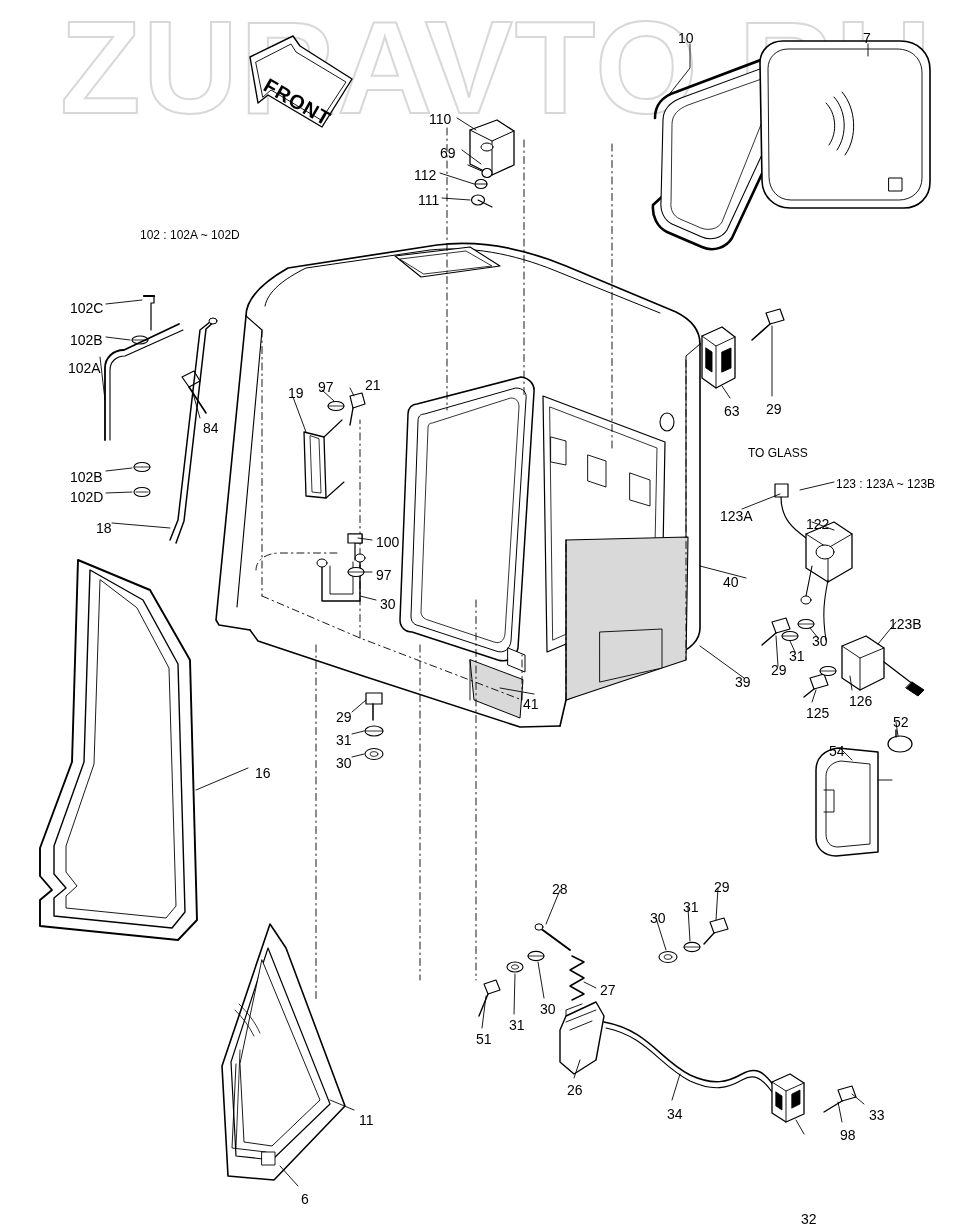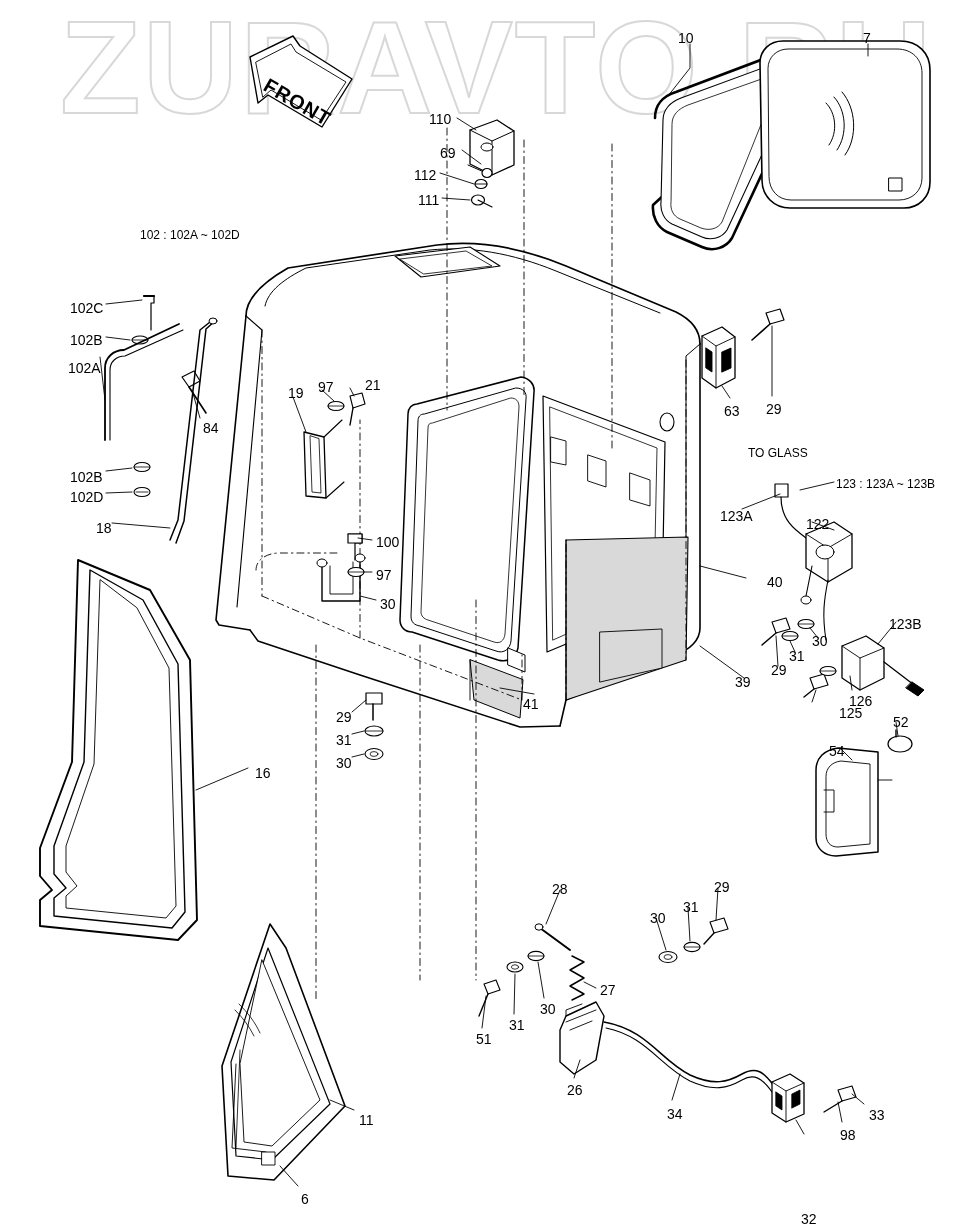--- a/index.html
+++ b/index.html
@@ -415,27 +415,27 @@
   <div class="callout" style="left:288px; top:386px;">19</div>
   <div class="callout" style="left:318px; top:380px;">97</div>
   <div class="callout" style="left:365px; top:378px;">21</div>
   <div class="callout" style="left:376px; top:535px;">100</div>
   <div class="callout" style="left:376px; top:568px;">97</div>
   <div class="callout" style="left:380px; top:597px;">30</div>
   <div class="callout" style="left:724px; top:404px;">63</div>
   <div class="callout" style="left:766px; top:402px;">29</div>
   <div class="callout" style="left:720px; top:509px;">123A</div>
   <div class="callout" style="left:806px; top:517px;">122</div>
-  <div class="callout" style="left:767px; top:575px;">40</div>
+  <div class="callout" style="left:723px; top:575px;">40</div>
   <div class="callout" style="left:889px; top:617px;">123B</div>
   <div class="callout" style="left:812px; top:634px;">30</div>
   <div class="callout" style="left:789px; top:649px;">31</div>
   <div class="callout" style="left:771px; top:663px;">29</div>
   <div class="callout" style="left:849px; top:694px;">126</div>
-  <div class="callout" style="left:806px; top:706px;margin-left:33px;">125</div>
+  <div class="callout" style="left:806px; top:706px;">125</div>
   <div class="callout" style="left:735px; top:675px;">39</div>
   <div class="callout" style="left:523px; top:697px;">41</div>
   <div class="callout" style="left:336px; top:710px;">29</div>
   <div class="callout" style="left:336px; top:733px;">31</div>
   <div class="callout" style="left:336px; top:756px;">30</div>
   <div class="callout" style="left:255px; top:766px;">16</div>
   <div class="callout" style="left:893px; top:715px;">52</div>
   <div class="callout" style="left:829px; top:744px;">54</div>
   <div class="callout" style="left:552px; top:882px;">28</div>
   <div class="callout" style="left:714px; top:880px;">29</div>

